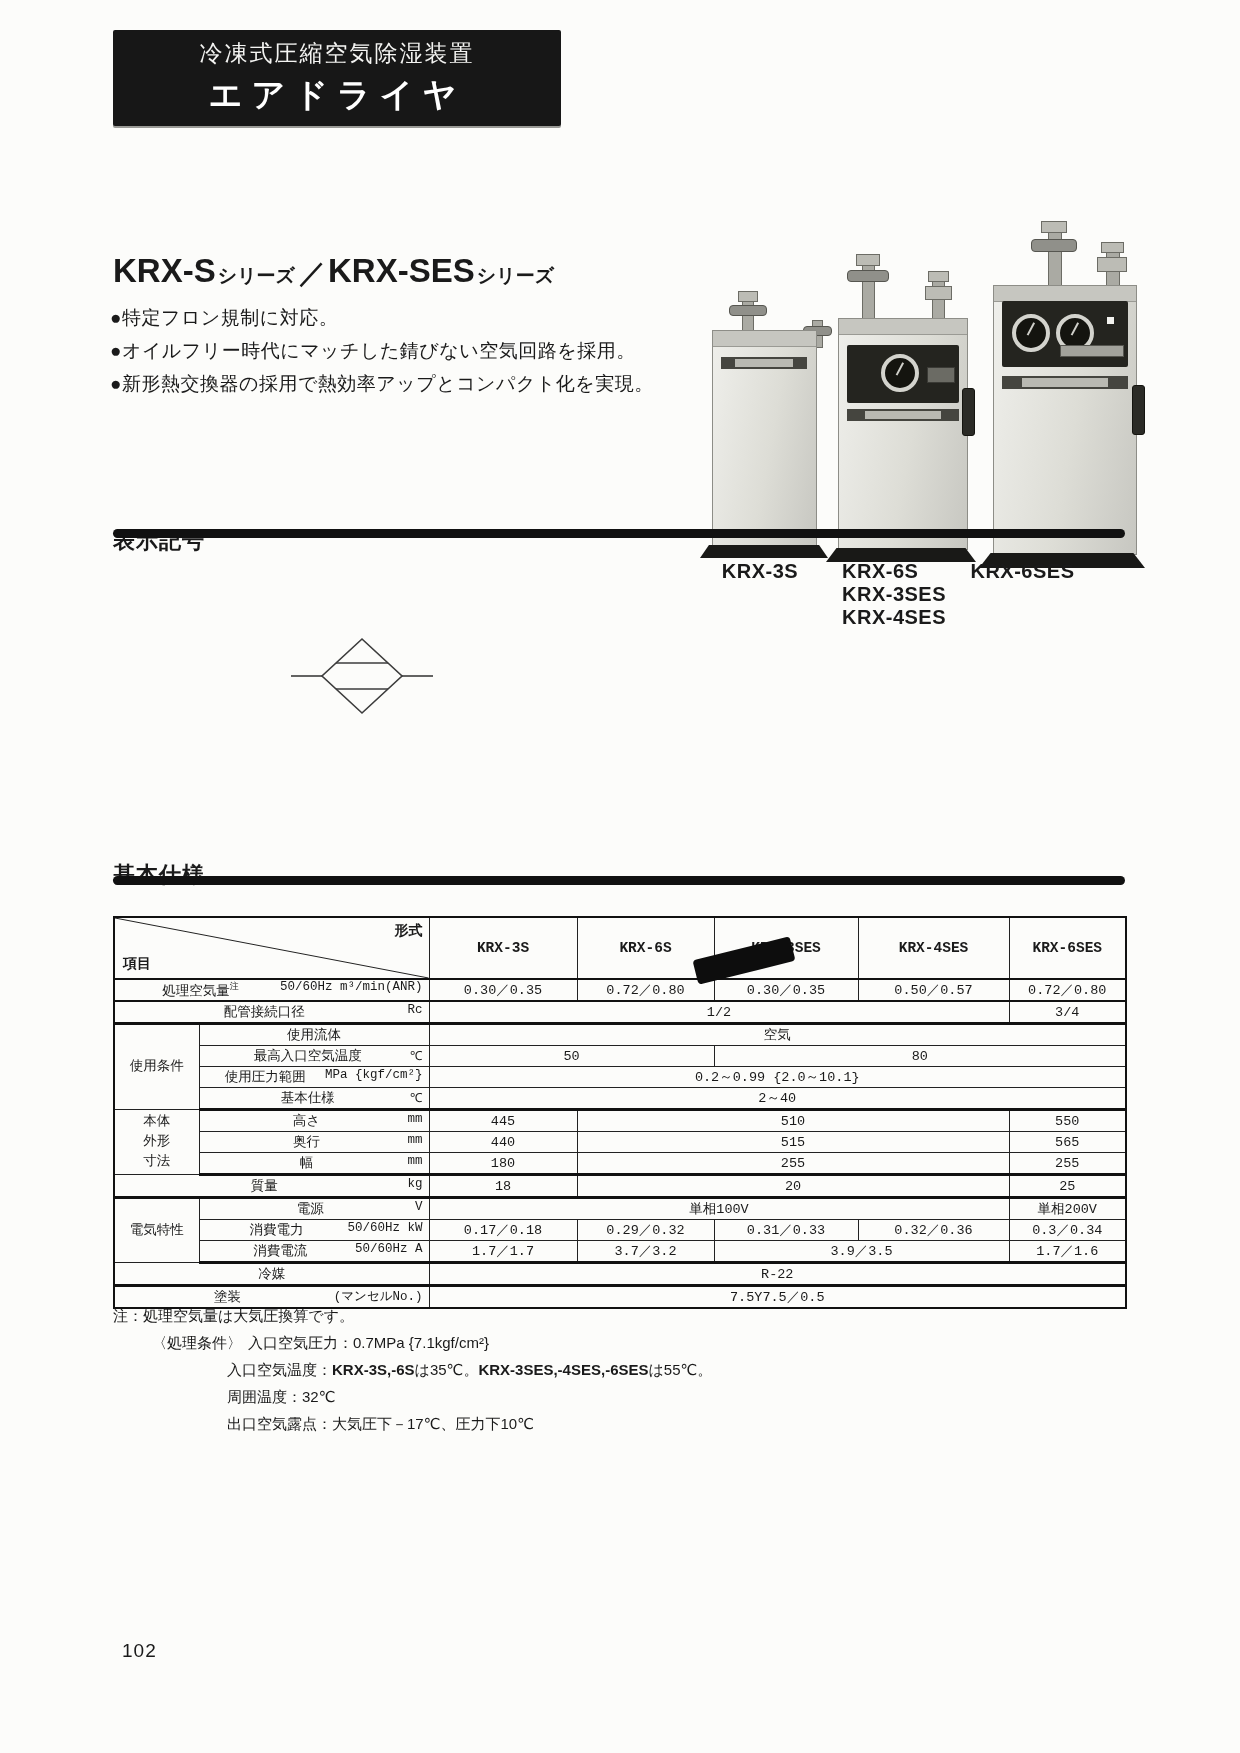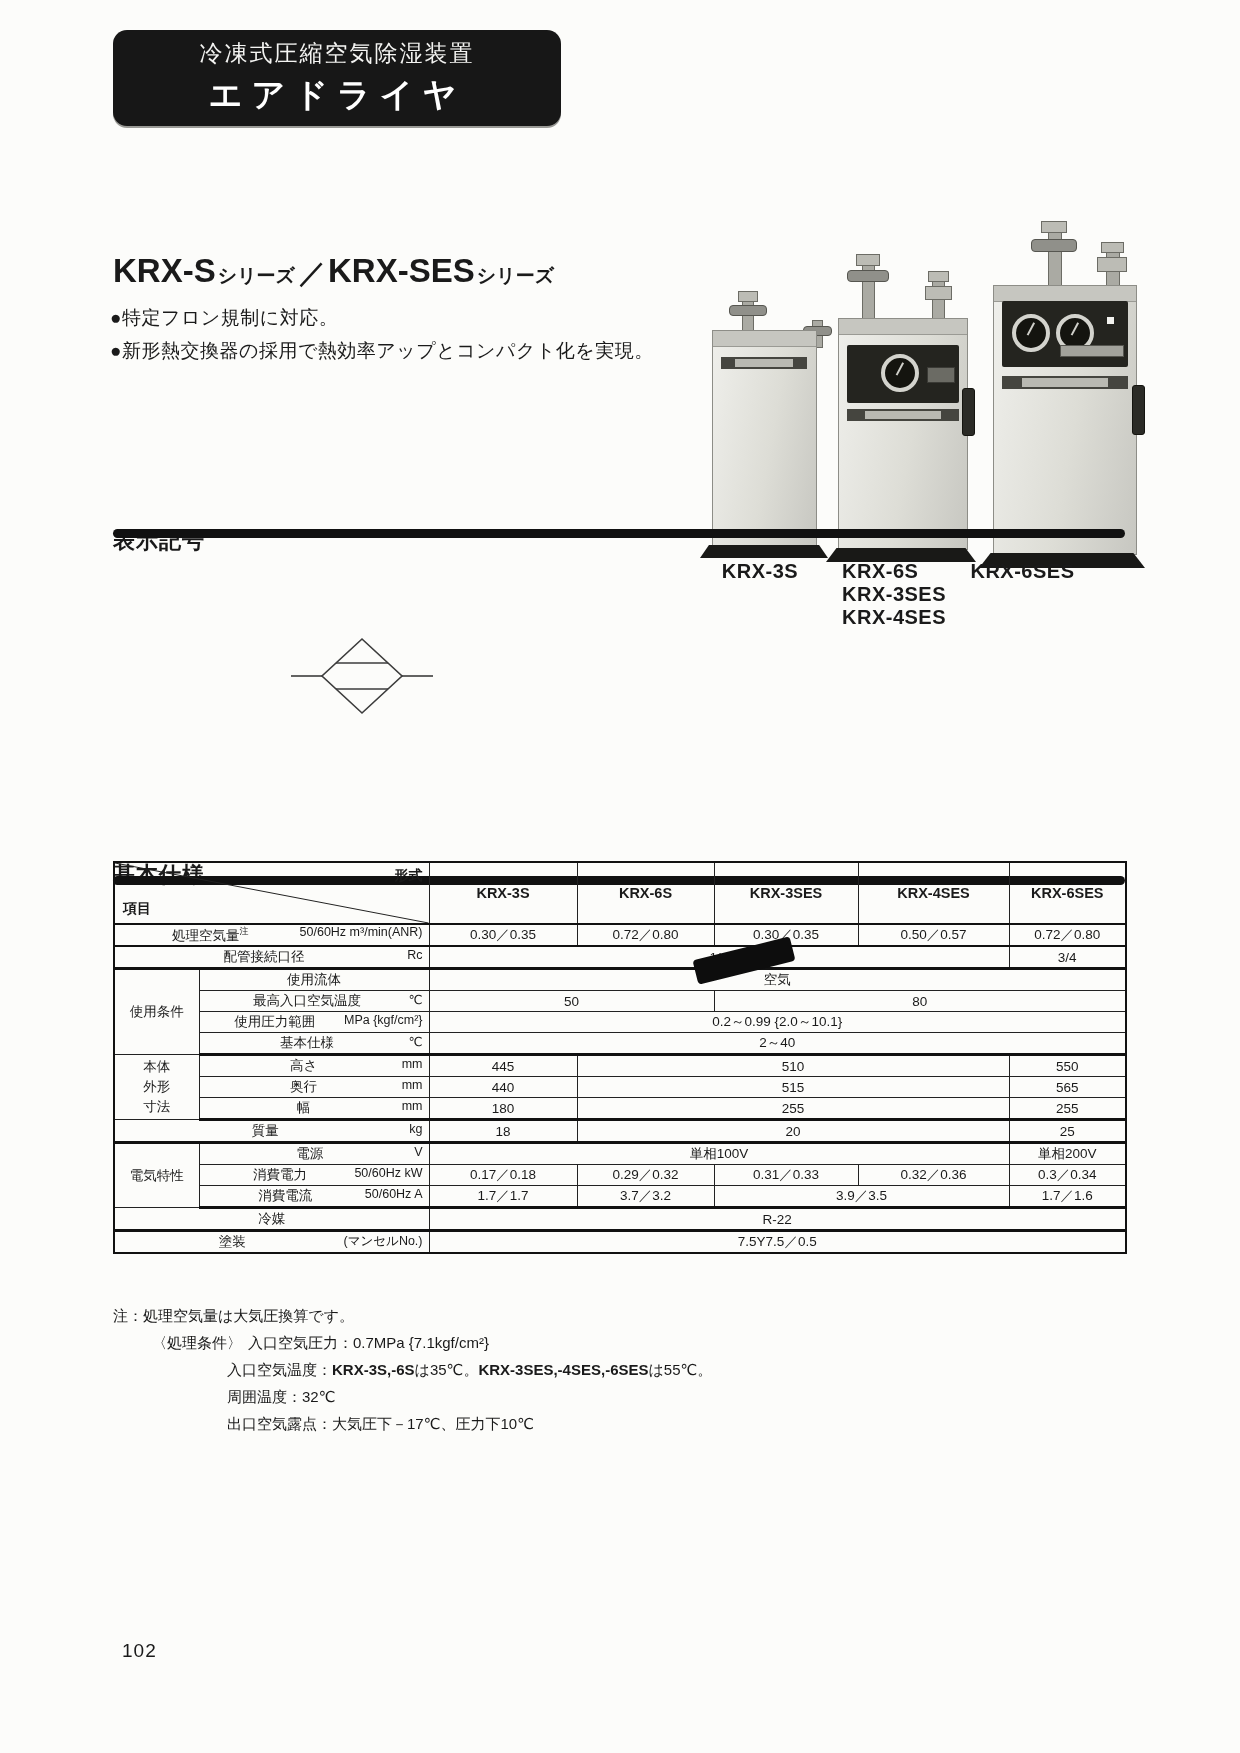--- a/index.html
+++ b/index.html
@@ -3,21 +3,21 @@
 <meta charset="utf-8">
 <style>
   html,body{margin:0;padding:0;background:#e9e9e7;}
   .page{
     position:relative;width:1240px;height:1753px;margin:0 auto;
     background:#fcfcfa;overflow:hidden;
     font-family:"Liberation Sans","DejaVu Sans",sans-serif;color:#1a1a1a;
   }
   
   .badge{position:absolute;left:113px;top:30px;width:448px;height:96px;background:#171717;
-    border-radius:14px;display:flex;flex-direction:column;align-items:center;justify-content:center;
+    border-radius:2px;display:flex;flex-direction:column;align-items:center;justify-content:center;
     box-shadow:0 2px 0 #9a9a96;}
   .badge .sub{color:#f4f4f2;font-size:23px;letter-spacing:2px;}
   .badge .ttl{color:#ffffff;font-size:33px;font-weight:700;letter-spacing:9px;margin-top:4px;}
   
   .series{position:absolute;left:113px;top:252px;white-space:nowrap;}
   .series .big{font-size:33px;font-weight:800;letter-spacing:0px;}
   .series .small{font-size:19px;font-weight:600;margin:0 2px;}
   .series .slash{font-size:27px;font-weight:700;margin:0 2px;}
   .features{position:absolute;left:110px;top:301px;font-size:19px;line-height:33px;letter-spacing:0.5px;}
   
@@ -43,21 +43,21 @@
   .h2{position:absolute;font-size:22px;font-weight:800;letter-spacing:1px;}
   .bar{position:absolute;height:9px;background:#111;border-radius:5px;}
   
   .symbol{position:absolute;left:287px;top:636px;}
   
   .wm{position:absolute;left:336px;top:806px;font-size:150px;font-weight:700;letter-spacing:-14px;
       color:#828282;line-height:1.1;mix-blend-mode:multiply;z-index:50;white-space:nowrap;}
   .swoosh{position:absolute;left:694px;top:948px;width:100px;height:25px;background:#0d0d0d;
       transform:rotate(-14deg);border-radius:4px;z-index:60;}
   
-  .spec-wrap{position:absolute;left:113px;top:861px;z-index:10;}
+  .spec-wrap{position:absolute;left:113px;top:916px;z-index:10;font-family:Liberation Mono, monospace;}
   table.spec{border-collapse:collapse;table-layout:fixed;width:1012px;background:transparent;
       border:2px solid #111;}
   table.spec td{border:1px solid #222;padding:0 6px;height:20px;text-align:center;
       font-size:13.5px;font-weight:500;overflow:hidden;white-space:nowrap;}
   tr.h-row td{height:60px;border-bottom:2px solid #111;font-weight:700;font-size:14.5px;}
   td.corner{position:relative;padding:0;}
   td.corner .fx{position:absolute;top:4px;right:6px;font-size:14px;font-weight:600;}
   td.corner .km{position:absolute;bottom:5px;left:8px;font-size:14px;font-weight:600;}
   td.lbl,td.sub{text-align:left;font-weight:600;font-size:13.5px;}
   td .unit{float:right;font-size:12.5px;font-weight:500;}
@@ -80,20 +80,21 @@
     <div class="sub">冷凍式圧縮空気除湿装置</div>
     <div class="ttl">エアドライヤ</div>
   </div>
 
   <div class="series">
     <span class="big">KRX-S</span><span class="small">シリーズ</span><span class="slash">／</span><span class="big">KRX-SES</span><span class="small">シリーズ</span>
   </div>
 
   <div class="features">
     <div>●特定フロン規制に対応。</div>
+    <div>●オイルフリー時代にマッチした錆びない空気回路を採用。</div>
     <div>●新形熱交換器の採用で熱効率アップとコンパクト化を実現。</div>
   </div>
 
   <div class="ph">
     <div class="pipe" style="left:742px;top:298px;width:10px;height:36px;"></div>
     <div class="xhandle" style="left:729px;top:305px;width:36px;height:9px;"></div>
     <div class="nut" style="left:738px;top:291px;width:18px;height:9px;"></div>
     <div class="pipe" style="left:812px;top:320px;width:9px;height:26px;"></div>
     <div class="xhandle" style="left:803px;top:326px;width:27px;height:8px;"></div>
     <div class="u-body" style="left:712px;top:330px;width:103px;height:215px;">

